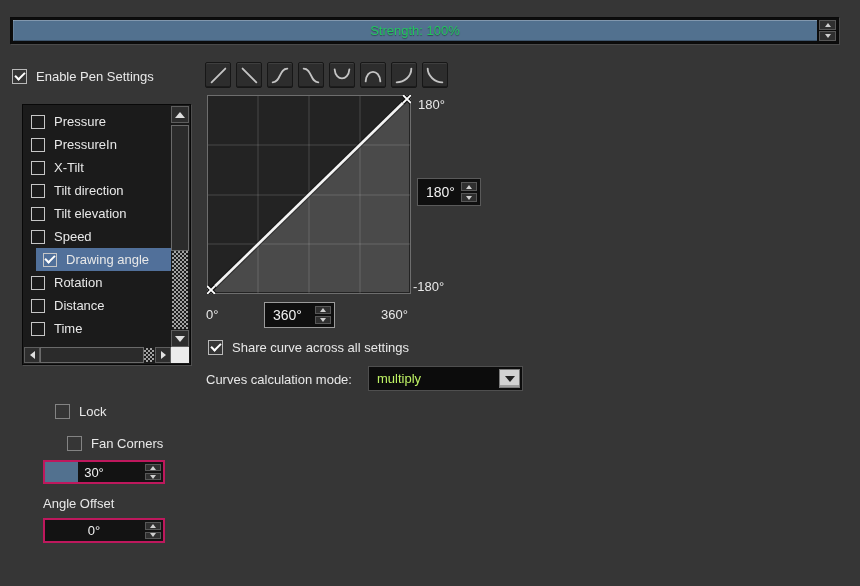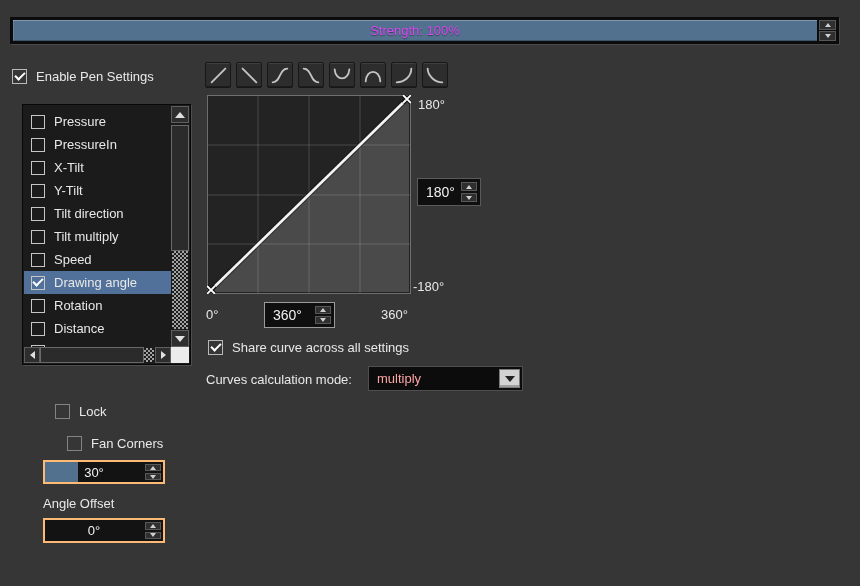--- a/index.html
+++ b/index.html
@@ -18,21 +18,21 @@
     box-shadow:1px 1px 0 #4a4a4a;
   }
   .strength-groove { position:absolute; left:2px; top:2px; bottom:2px; right:21px; background:#222; }
   .strength-fill {
     position:absolute; left:0; top:0; bottom:0; background:#52718f;
     box-shadow:inset 0 1px 0 rgba(255,255,255,.28), inset 1px 0 0 rgba(255,255,255,.12), inset 0 -1px 0 rgba(0,0,0,.25);
   }
   .strength-label {
     position:absolute; left:0; right:0; top:0; bottom:0;
     display:flex; align-items:center; justify-content:center;
-    color:#d946ef; text-shadow:0 1px 1px rgba(0,0,0,.4);
+    color:#22c55e; text-shadow:0 1px 1px rgba(0,0,0,.4);
   }
   .strength-spins { position:absolute; right:2px; top:2px; bottom:2px; width:17px;
     display:flex; flex-direction:column; gap:1px; }
 
   
   .sbtn {
     flex:1; width:100%; background:#2f2f2f; border:1px solid #585858;
     display:flex; align-items:center; justify-content:center;
   }
   .tri-up { width:0; height:0; border-left:3px solid transparent; border-right:3px solid transparent; border-bottom:4px solid #cfcfcf; }
@@ -58,42 +58,42 @@
 
   
   .listbox {
     left:22px; top:104px; width:169px; height:261px;
     background:#1b1b1b; border:1px solid #080808;
     box-shadow:1px 1px 0 #4e4e4e;
     padding-left:28px;
   }
   .list-viewport { position:absolute; left:1px; top:1px; right:19px; bottom:17px; overflow:hidden; padding-top:4px; }
   .list-row { height:23px; display:flex; align-items:center; padding-left:7px; gap:9px; }
-  .list-row.selected { background:#51709a; }
+  .list-row.selected { background:#51709a;margin-left:12px; }
   .list-row .chk { width:14px; height:14px; border-color:#c6c6c6; }
   .dither {
     background-color:#585858;
     background-image:repeating-conic-gradient(#a2a2a2 0% 25%, #1d1d1d 0% 50%);
     background-size:4px 4px;
   }
   .vscroll { position:absolute; right:1px; top:1px; width:18px; bottom:17px; background:#1b1b1b; }
   .scrollbtn { position:absolute; left:0; right:0; height:17px; background:#2e2e2e; border:1px solid #5e5e5e;
     display:flex; align-items:center; justify-content:center; }
   .vthumb { position:absolute; left:0; right:0; top:19px; height:126px; background:#2b2b2b; border:1px solid #6a6a6a; }
   .vdither { position:absolute; left:1px; right:1px; top:145px; bottom:18px; }
   .hscroll { position:absolute; left:1px; right:19px; bottom:1px; height:16px; background:#1b1b1b; }
   .hbtn { position:absolute; top:0; bottom:0; width:16px; background:#2e2e2e; border:1px solid #5e5e5e;
     display:flex; align-items:center; justify-content:center; }
   .hthumb { position:absolute; left:16px; width:104px; top:0; bottom:0; background:#2b2b2b; border:1px solid #6a6a6a; }
   .hdither { position:absolute; left:120px; right:17px; top:1px; bottom:1px; }
   .scroll-corner { position:absolute; right:1px; bottom:1px; width:18px; height:16px; background:#ececec; }
 
   
   .spinbox {
-    background:#131313; border:2px solid #fdba74; position:absolute;
+    background:#131313; border:2px solid #be185d; position:absolute;
   }
   .spinbox .value {
     position:absolute; left:0; right:20px; top:0; bottom:0;
     display:flex; align-items:center; justify-content:center; color:#f0f0f0;
   }
   .spinbox .spin-col { position:absolute; right:2px; top:2px; bottom:2px; width:16px; display:flex; flex-direction:column; gap:2px; }
   .fan-fill { position:absolute; left:0; top:0; bottom:0; background:#52718f; }
 
   
   .preset-row { left:205px; top:62px; display:flex; gap:5px; }
@@ -110,21 +110,21 @@
   .deg-spin { background:#0f0f0f; border:1px solid #5a5a5a; position:absolute; }
   .deg-spin .value { position:absolute; left:8px; top:0; bottom:0; display:flex; align-items:center; font-size:14px; color:#f0f0f0; }
   .deg-spin .spin-col { position:absolute; right:3px; top:3px; bottom:3px; width:16px; display:flex; flex-direction:column; gap:2px; }
   .x-spin { border-color:#9b9b9b; }
 
   
   .combo {
     left:368px; top:366px; width:155px; height:25px;
     background:#0c0c0c; border:1px solid #4f4f4f;
   }
-  .combo .value { position:absolute; left:8px; top:0; bottom:0; display:flex; align-items:center; color:#fca5a5; }
+  .combo .value { position:absolute; left:8px; top:0; bottom:0; display:flex; align-items:center; color:#bef264; }
   .combo-btn {
     position:absolute; right:2px; top:2px; bottom:2px; width:21px;
     background:#d2d2d2; border:1px solid #7b7b7b;
     box-shadow:inset 0 -2px 0 #9d9d9d;
     display:flex; align-items:center; justify-content:center;
   }
   .combo-tri { width:0; height:0; border-left:5px solid transparent; border-right:5px solid transparent; border-top:6px solid #222; }
 </style>
 </head>
 <body>
@@ -158,29 +158,25 @@
       <div class="list-row">
         <span class="chk"></span>
         <span>PressureIn</span>
       </div>
       <div class="list-row">
         <span class="chk"></span>
         <span>X-Tilt</span>
       </div>
       <div class="list-row">
         <span class="chk"></span>
-        <span>Y-Tilt</span>
-      </div>
-      <div class="list-row">
-        <span class="chk"></span>
         <span>Tilt direction</span>
       </div>
       <div class="list-row">
         <span class="chk"></span>
-        <span>Tilt multiply</span>
+        <span>Tilt elevation</span>
       </div>
       <div class="list-row">
         <span class="chk"></span>
         <span>Speed</span>
       </div>
       <div class="list-row selected">
         <span class="chk checked"></span>
         <span>Drawing angle</span>
       </div>
       <div class="list-row">

